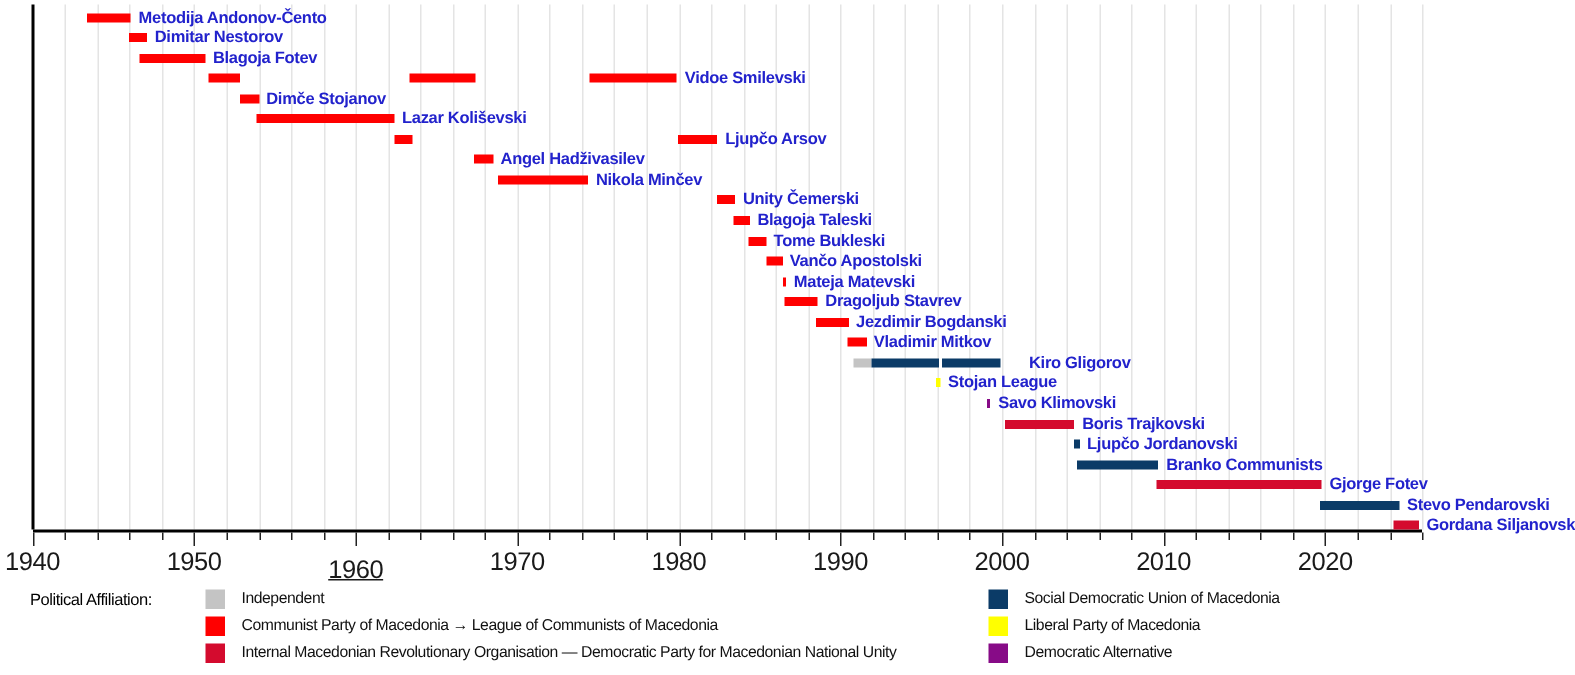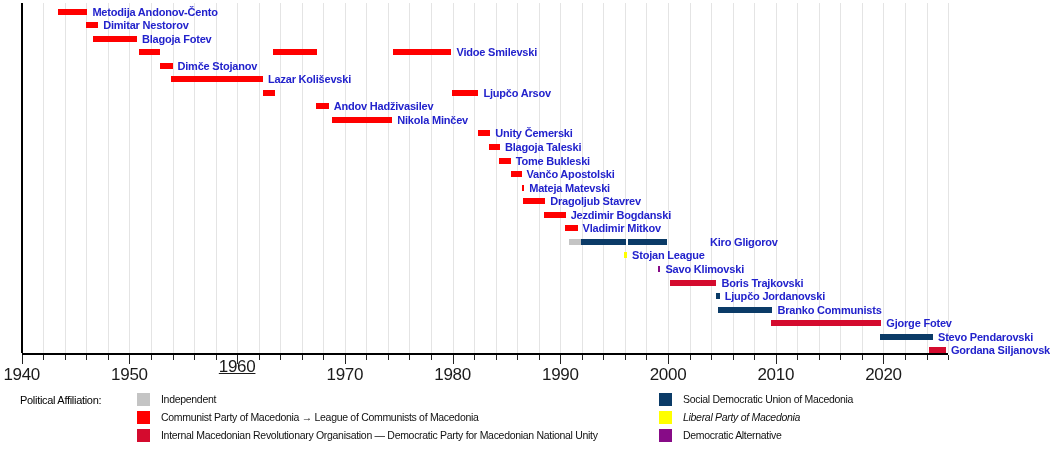--- a/index.html
+++ b/index.html
@@ -120,21 +120,21 @@
       <div class="tick" style="left: 797.284px; top: 354.5px; height: 5px;"></div>
       <div class="tick" style="left: 818.828px; top: 354.5px; height: 5px;"></div>
       <div class="tick" style="left: 840.372px; top: 354.5px; height: 5px;"></div>
       <div class="tick" style="left: 861.916px; top: 354.5px; height: 5px;"></div>
       <div class="tick" style="left: 883.46px; top: 354.5px; height: 9px;"></div>
       <div class="tick" style="left: 905.004px; top: 354.5px; height: 5px;"></div>
       <div class="tick" style="left: 926.548px; top: 354.5px; height: 5px;"></div>
       <div class="tick" style="left: 948.092px; top: 354.5px; height: 5px;"></div>
       <div class="tick-label" style="left: 21.7px; top: 365px;">1940</div>
       <div class="tick-label" style="left: 129.42px; top: 365px;">1950</div>
-      <div class="tick-label" style="left: 237.14px; top: 357px; text-decoration: underline;">1960</div>
+      <div class="tick-label" style="left: 237.14px; top: 370px; text-decoration: underline;">1960</div>
       <div class="tick-label" style="left: 344.86px; top: 365px;">1970</div>
       <div class="tick-label" style="left: 452.58px; top: 365px;">1980</div>
       <div class="tick-label" style="left: 560.3px; top: 365px;">1990</div>
       <div class="tick-label" style="left: 668.02px; top: 365px;">2000</div>
       <div class="tick-label" style="left: 775.74px; top: 365px;">2010</div>
       <div class="tick-label" style="left: 883.46px; top: 365px;">2020</div>
       <div class="term-bar" style="left: 58.3248px; top: 8.5px; width: 29.0844px; background: rgb(255, 0, 0);"></div>
       <div class="person-label" style="left: 92.4092px; top: 11.5px;">Metodija Andonov-Čento</div>
       <div class="term-bar" style="left: 86.332px; top: 22.05px; width: 11.8492px; background: rgb(255, 0, 0);"></div>
       <div class="person-label" style="left: 103.181px; top: 25.05px;">Dimitar Nestorov</div>
@@ -145,21 +145,21 @@
       <div class="term-bar" style="left: 393.334px; top: 49.15px; width: 58.1688px; background: rgb(255, 0, 0);"></div>
       <div class="person-label" style="left: 456.503px; top: 52.15px;">Vidoe Smilevski</div>
       <div class="term-bar" style="left: 159.582px; top: 62.7px; width: 12.9264px; background: rgb(255, 0, 0);"></div>
       <div class="person-label" style="left: 177.508px; top: 65.7px;">Dimče Stojanov</div>
       <div class="term-bar" style="left: 171.431px; top: 76.25px; width: 91.562px; background: rgb(255, 0, 0);"></div>
       <div class="person-label" style="left: 267.993px; top: 79.25px;">Lazar Koliševski</div>
       <div class="term-bar" style="left: 262.993px; top: 89.8px; width: 11.8492px; background: rgb(255, 0, 0);"></div>
       <div class="term-bar" style="left: 451.503px; top: 89.8px; width: 26.93px; background: rgb(255, 0, 0);"></div>
       <div class="person-label" style="left: 483.433px; top: 92.8px;">Ljupčo Arsov</div>
       <div class="term-bar" style="left: 315.776px; top: 103.35px; width: 12.9264px; background: rgb(255, 0, 0);"></div>
-      <div class="person-label" style="left: 333.702px; top: 106.35px;">Andov Hadživasilev</div>
+      <div class="person-label" style="left: 333.702px; top: 106.35px;">Angel Hadživasilev</div>
       <div class="term-bar" style="left: 331.934px; top: 116.9px; width: 60.3232px; background: rgb(255, 0, 0);"></div>
       <div class="person-label" style="left: 397.257px; top: 119.9px;">Nikola Minčev</div>
       <div class="term-bar" style="left: 478.433px; top: 130.45px; width: 11.8492px; background: rgb(255, 0, 0);"></div>
       <div class="person-label" style="left: 495.282px; top: 133.45px;">Unity Čemerski</div>
       <div class="term-bar" style="left: 489.205px; top: 144px; width: 10.772px; background: rgb(255, 0, 0);"></div>
       <div class="person-label" style="left: 504.977px; top: 147px;">Blagoja Taleski</div>
       <div class="term-bar" style="left: 498.9px; top: 157.55px; width: 11.8492px; background: rgb(255, 0, 0);"></div>
       <div class="person-label" style="left: 515.749px; top: 160.55px;">Tome Bukleski</div>
       <div class="term-bar" style="left: 510.749px; top: 171.1px; width: 10.772px; background: rgb(255, 0, 0);"></div>
       <div class="person-label" style="left: 526.521px; top: 174.1px;">Vančo Apostolski</div>
@@ -167,21 +167,21 @@
       <div class="person-label" style="left: 529.214px; top: 187.65px;">Mateja Matevski</div>
       <div class="term-bar" style="left: 522.598px; top: 198.2px; width: 22.6212px; background: rgb(255, 0, 0);"></div>
       <div class="person-label" style="left: 550.219px; top: 201.2px;">Dragoljub Stavrev</div>
       <div class="term-bar" style="left: 544.142px; top: 211.75px; width: 21.544px; background: rgb(255, 0, 0);"></div>
       <div class="person-label" style="left: 570.686px; top: 214.75px;">Jezdimir Bogdanski</div>
       <div class="term-bar" style="left: 564.609px; top: 225.3px; width: 12.9264px; background: rgb(255, 0, 0);"></div>
       <div class="person-label" style="left: 582.535px; top: 228.3px;">Vladimir Mitkov</div>
       <div class="term-bar" style="left: 568.918px; top: 238.85px; width: 11.8492px; background: rgb(196, 196, 196);"></div>
       <div class="term-bar" style="left: 580.767px; top: 238.85px; width: 45.2424px; background: rgb(11, 59, 103);"></div>
       <div class="term-bar" style="left: 628.164px; top: 238.85px; width: 39.3178px; background: rgb(11, 59, 103);"></div>
-      <div class="person-label" style="left: 710px; top: 241.85px;">Kiro Gligorov</div>
+      <div class="person-label" style="left: 686px; top: 241.85px;">Kiro Gligorov</div>
       <div class="term-bar" style="left: 623.855px; top: 252.4px; width: 3.2316px; background: rgb(255, 255, 0);"></div>
       <div class="person-label" style="left: 632.086px; top: 255.4px;">Stojan League</div>
       <div class="term-bar" style="left: 657.787px; top: 265.95px; width: 2.693px; background: rgb(135, 11, 135);"></div>
       <div class="person-label" style="left: 665.48px; top: 268.95px;">Savo Klimovski</div>
       <div class="term-bar" style="left: 670.174px; top: 279.5px; width: 46.3196px; background: rgb(212, 11, 46);"></div>
       <div class="person-label" style="left: 721.494px; top: 282.5px;">Boris Trajkovski</div>
       <div class="term-bar" style="left: 716.494px; top: 293.05px; width: 3.2316px; background: rgb(11, 59, 103);"></div>
       <div class="person-label" style="left: 724.726px; top: 296.05px;">Ljupčo Jordanovski</div>
       <div class="term-bar" style="left: 717.571px; top: 306.6px; width: 54.9372px; background: rgb(11, 59, 103);"></div>
       <div class="person-label" style="left: 777.508px; top: 309.6px;">Branko Communists</div>
@@ -196,17 +196,17 @@
   <div id="legend">
       <div class="legend-swatch" style="left: 137px; top: 393px; background: rgb(196, 196, 196);"></div>
       <div class="legend-label" style="left: 161px; top: 393px;">Independent</div>
       <div class="legend-swatch" style="left: 137px; top: 411px; background: rgb(255, 0, 0);"></div>
       <div class="legend-label" style="left: 161px; top: 411px;">Communist Party of Macedonia → League of Communists of Macedonia</div>
       <div class="legend-swatch" style="left: 137px; top: 429px; background: rgb(212, 11, 46);"></div>
       <div class="legend-label" style="left: 161px; top: 429px;">Internal Macedonian Revolutionary Organisation — Democratic Party for Macedonian National Unity</div>
       <div class="legend-swatch" style="left: 659px; top: 393px; background: rgb(11, 59, 103);"></div>
       <div class="legend-label" style="left: 683px; top: 393px;">Social Democratic Union of Macedonia</div>
       <div class="legend-swatch" style="left: 659px; top: 411px; background: rgb(255, 255, 0);"></div>
-      <div class="legend-label" style="left: 683px; top: 411px; font-style: italic;">Liberal Party of Macedonia</div>
+      <div class="legend-label" style="left: 683px; top: 411px;">Liberal Party of Macedonia</div>
       <div class="legend-swatch" style="left: 659px; top: 429px; background: rgb(135, 11, 135);"></div>
       <div class="legend-label" style="left: 683px; top: 429px;">Democratic Alternative</div>
     </div>
 </div>
 
 </body></html>

